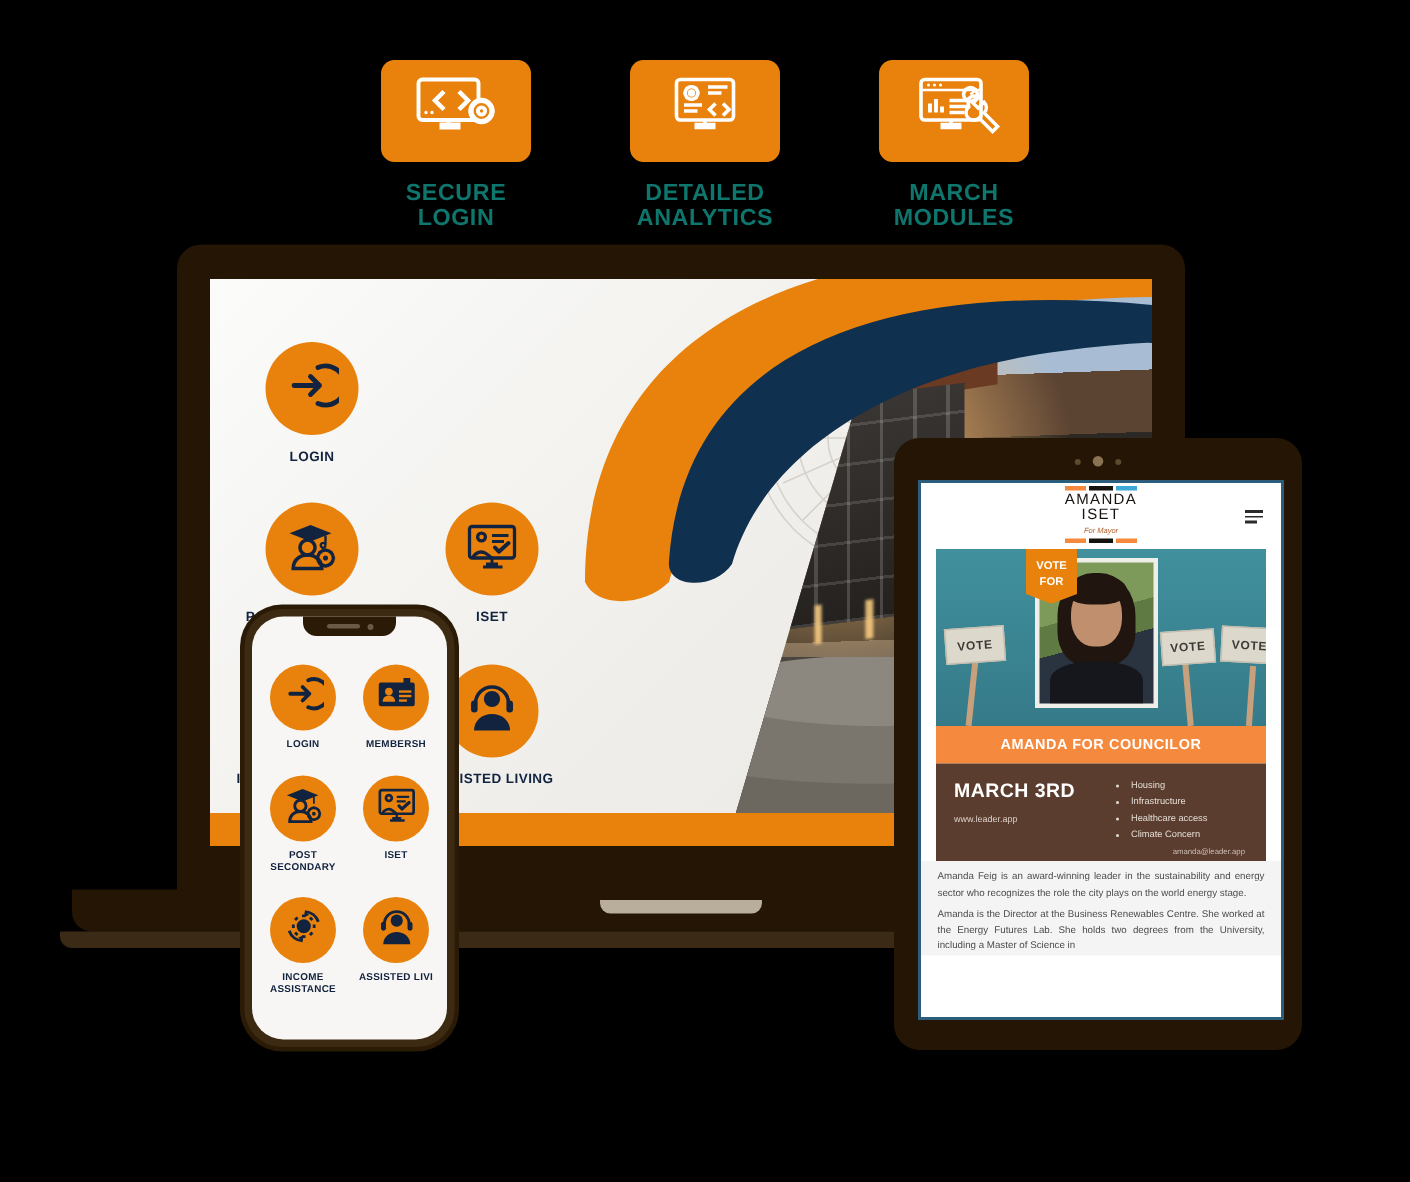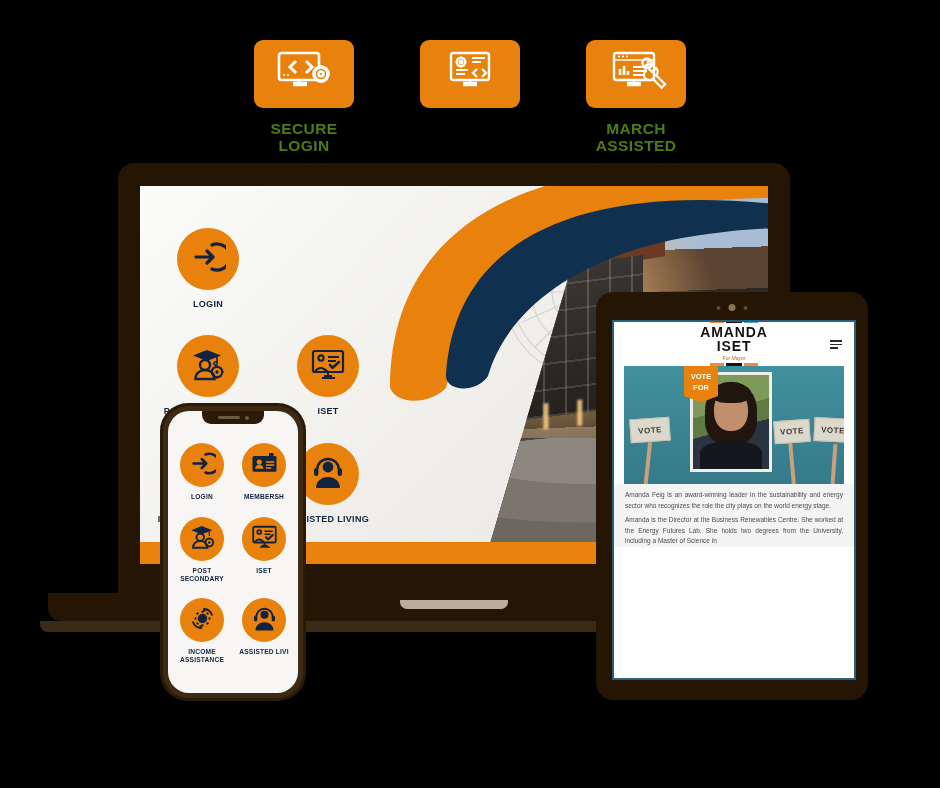--- a/index.html
+++ b/index.html
@@ -6,21 +6,21 @@
   body{
     width:940px;height:788px;background:#000;overflow:hidden;position:relative;
     font-family:"Liberation Sans", sans-serif;
   }
 
   
   .features{position:absolute;left:0;top:40px;width:940px;display:flex;justify-content:center;gap:56px;}
   .feature{width:110px;display:flex;flex-direction:column;align-items:center;}
   .feature-tile{width:100px;height:68px;background:#E8820C;border-radius:9px;display:flex;align-items:center;justify-content:center;}
   .feature-tile svg{width:62px;height:46px;}
-  .feature-label{margin-top:12px;text-align:center;color:#4d7c0f;font-weight:bold;font-size:15.5px;line-height:1.12;letter-spacing:.4px;}
+  .feature-label{margin-top:12px;text-align:center;color:#0f766e;font-weight:bold;font-size:15.5px;line-height:1.12;letter-spacing:.4px;}
 
   
   .laptop{position:absolute;left:118px;top:163px;width:672px;height:440px;}
   .laptop-lid{position:absolute;left:0;top:0;width:672px;height:440px;background:#241505;border-radius:16px 16px 4px 4px;}
   .laptop-screen{position:absolute;left:22px;top:23px;width:628px;height:378px;background:#f2f1ee;overflow:hidden;}
   .laptop-base{position:absolute;left:-70px;top:430px;width:812px;height:28px;background:#241505;border-radius:0 0 13px 13px;}
   .laptop-notch{position:absolute;left:50%;transform:translateX(-50%);top:437px;width:108px;height:9px;background:#b9ad9b;border-radius:0 0 7px 7px;}
   .laptop-foot{position:absolute;left:-78px;top:458px;width:828px;height:11px;background:#3b2a16;border-radius:0 0 8px 8px;}
 
   
@@ -84,21 +84,21 @@
   .tab-screen{position:absolute;left:16px;top:28px;width:240px;height:356px;background:#fff;overflow:hidden;border:2px solid #2c5d7a;}
   .tab-dots{position:absolute;left:50%;transform:translateX(-50%);top:12px;display:flex;align-items:center;gap:8px;}
   .dot-s{width:4px;height:4px;border-radius:50%;background:#5e4a2d;}
   .dot-l{width:7px;height:7px;border-radius:50%;background:#8a7353;}
 
   
   .tp-header{height:44px;display:flex;align-items:center;justify-content:center;position:relative;background:#fff;}
   .brand{text-align:center;}
   .brand-bars{display:flex;justify-content:center;gap:2px;margin-bottom:2px;}
   .bb{height:3px;}
-  .brand-name{font-size:14px;font-weight:bold;color:#15120f;letter-spacing:.9px;line-height:1.05;}
+  .brand-name{font-size:10px;font-weight:normal;color:#15120f;letter-spacing:.9px;line-height:1.05;}
   .brand-sub{font-size:5px;color:#b4612a;font-style:italic;margin-top:1.5px;}
   .hamb{position:absolute;right:12px;top:18px;width:12px;display:flex;flex-direction:column;gap:2px;}
   .hamb span{height:1.6px;background:#2b2b2b;}
 
   .poster{margin:0 10px;background:#3e8997;position:relative;height:118px;overflow:hidden;}
   .poster-bg{position:absolute;inset:0;background:linear-gradient(#41909e,#357a88);}
   .vote-sign{position:absolute;background:#ddd8cc;color:#3c3a36;font-weight:bold;display:flex;align-items:center;justify-content:center;font-size:8px;letter-spacing:.5px;transform:rotate(-4deg);border:1px solid #c3bdb0;}
   .sign-stick{position:absolute;width:4px;background:#c9a07c;}
   .candidate{position:absolute;left:66px;top:6px;width:82px;height:100px;background:#f0eee8;padding:3px;box-sizing:border-box;}
   .cand-photo{width:100%;height:100%;position:relative;overflow:hidden;
@@ -156,20 +156,24 @@
           <path d="M24 34h14M31 31v3M24 36h14"></path>
           <circle cx="22" cy="13" r="4.2"></circle>
           <circle cx="22" cy="13" r="1.3"></circle>
           <path d="M22 7.6v1.4M22 17v1.4M16.6 13H18M26 13h1.4M18.2 9.2l1 1M25.8 16.8l-1-1M25.8 9.2l-1 1M18.2 16.8l1-1" stroke-width="1.9"></path>
           <path d="M33 9h13M33 13h9" stroke-width="2.2"></path>
           <path d="M17 21h12M17 25h9" stroke-width="2.2"></path>
           <path d="M38 20l-4 4 4 4M43 20l4 4-4 4" stroke-width="2.4"></path>
         </svg>
       </span>
     </div>
+    <div class="feature-label">
+      <div>DETAILED</div>
+      <div>ANALYTICS</div>
+    </div>
   </div>
 
   <div class="feature">
     <div class="feature-tile">
       <span>
         <svg viewBox="0 0 62 46" fill="none" stroke="#fff" stroke-width="2.4">
           <rect x="9" y="4" width="40" height="27" rx="2.5"></rect>
           <path d="M22 34h14M29 31v3M22 36h14"></path>
           <path d="M9 11h40" stroke-width="1.7"></path>
           <circle cx="14" cy="7.6" r="1" fill="#fff" stroke="none"></circle>
@@ -178,21 +182,21 @@
           <path d="M15 26v-6M19 26v-9M23 26v-4" stroke-width="2.6"></path>
           <path d="M28 18h14M28 22h14M28 26h10" stroke-width="2.2"></path>
           <circle cx="42" cy="14" r="4.6"></circle>
           <path d="M42 14l3.4-3" stroke-width="1.8"></path>
           <path d="M40.5 22.5c-2 2-2 5.2 0 7.2s5.2 2 7.2 0l9 9 3.4-3.4-9-9c2-2 2-5.2 0-7.2l-4 4-3.4-3.4 4-4c-2.6-1.2-5.4-.6-7.2 1.2z" stroke-width="2.3"></path>
         </svg>
       </span>
     </div>
     <div class="feature-label">
       <div>MARCH</div>
-      <div>ASSISTED</div>
+      <div>MODULES</div>
     </div>
   </div>
 </div>
 
 <div class="laptop">
   <div class="laptop-lid"></div>
 
   <div class="laptop-screen">
     <div class="lp-bg"></div>
 
@@ -395,21 +399,37 @@
           <div class="torso"></div>
         </div>
       </div>
 
       <div class="votefor">
         <div>VOTE</div>
         <div>FOR</div>
       </div>
     </div>
 
-
+    <div class="poster-banner">AMANDA FOR COUNCILOR</div>
+
+    <div class="poster-info">
+      <div class="pi-left">
+        <div class="pi-date">MARCH 3RD</div>
+        <div class="pi-web">www.leader.app</div>
+      </div>
+      <div class="pi-right">
+        <ul>
+          <li>Housing</li>
+          <li>Infrastructure</li>
+          <li>Healthcare access</li>
+          <li>Climate Concern</li>
+        </ul>
+      </div>
+      <div class="pi-email">amanda@leader.app</div>
+    </div>
 
     <div class="tp-body">
       <p>Amanda Feig is an award-winning leader in the sustainability and energy sector who recognizes the role the city plays on the world energy stage.</p>
       <p>Amanda is the Director at the Business Renewables Centre. She worked at the Energy Futures Lab. She holds two degrees from the University, including a Master of Science in</p>
     </div>
   </div>
 </div>
 
 <div class="phone">
   <div class="phone-body"></div>

